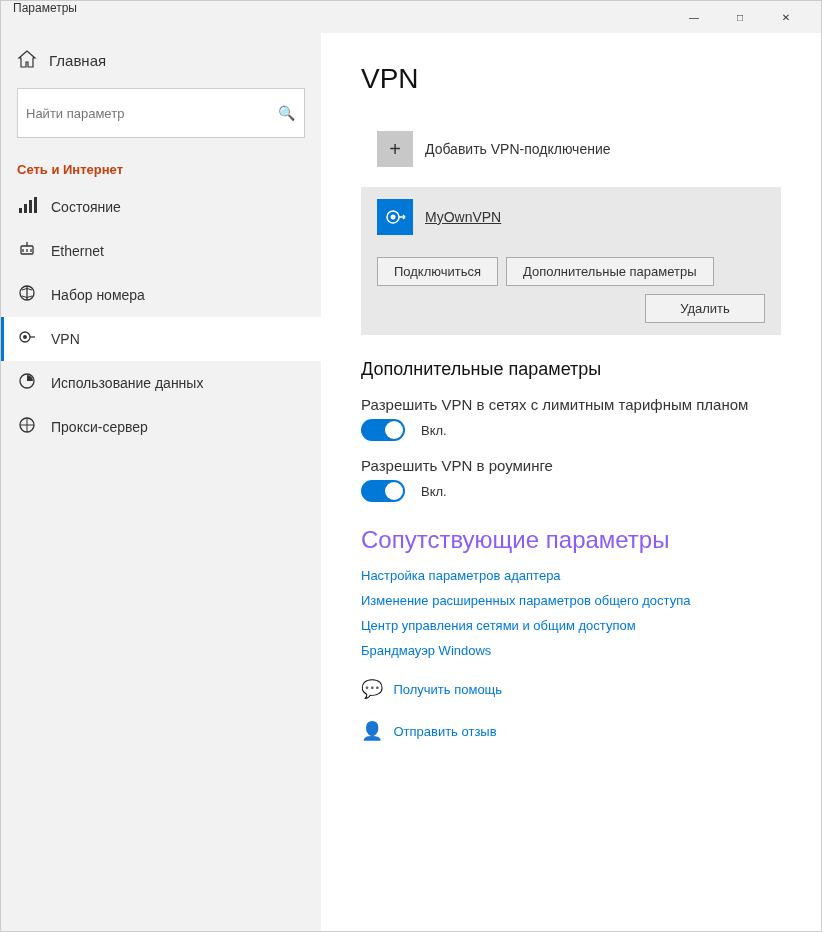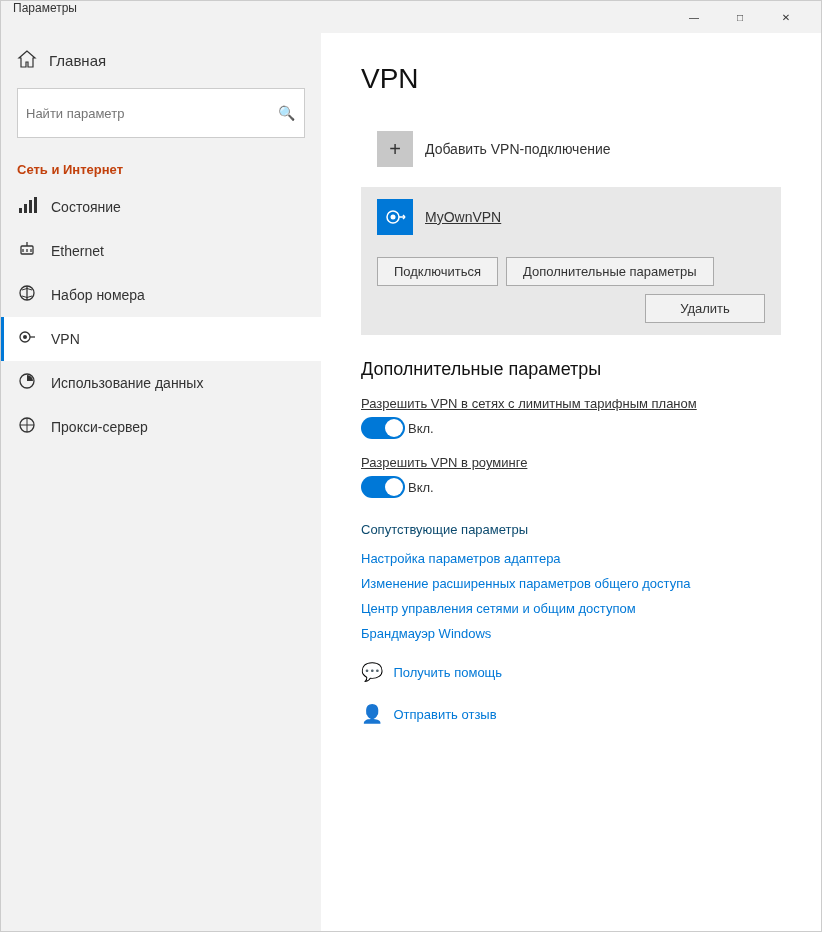--- a/index.html
+++ b/index.html
@@ -202,29 +202,28 @@
       font-size: 18px;
       font-weight: 400;
       color: #111;
       margin-bottom: 16px;
       margin-top: 4px;
     }
     .toggle-row {
       margin-bottom: 16px;
     }
     .toggle-label {
-      font-size: 13px;
+      font-size: 15px;
       color: #333;
       margin-bottom: 6px;
-      text-decoration: underline;
     }
     .toggle-wrap {
       display: flex;
       align-items: center;
-      gap: 3px;
+      gap: 16px;
     }
     .toggle {
       width: 44px;
       height: 22px;
       background: #0078d7;
       border-radius: 11px;
       position: relative;
       cursor: pointer;
       flex-shrink: 0;
     }
@@ -237,23 +236,23 @@
       border-radius: 50%;
       top: 2px;
       right: 2px;
       transition: right 0.2s;
     }
     .toggle-text {
       font-size: 13px;
       color: #333;
     }
     .related-title {
-      font-size: 13px;
+      font-size: 24px;
       font-weight: 400;
-      color: #0c4a6e;
+      color: #8b5cf6;
       margin-bottom: 14px;
       margin-top: 24px;
     }
     .related-link {
       display: block;
       font-size: 13px;
       color: #0078d7;
       text-decoration: none;
       margin-bottom: 10px;
       cursor: pointer;

